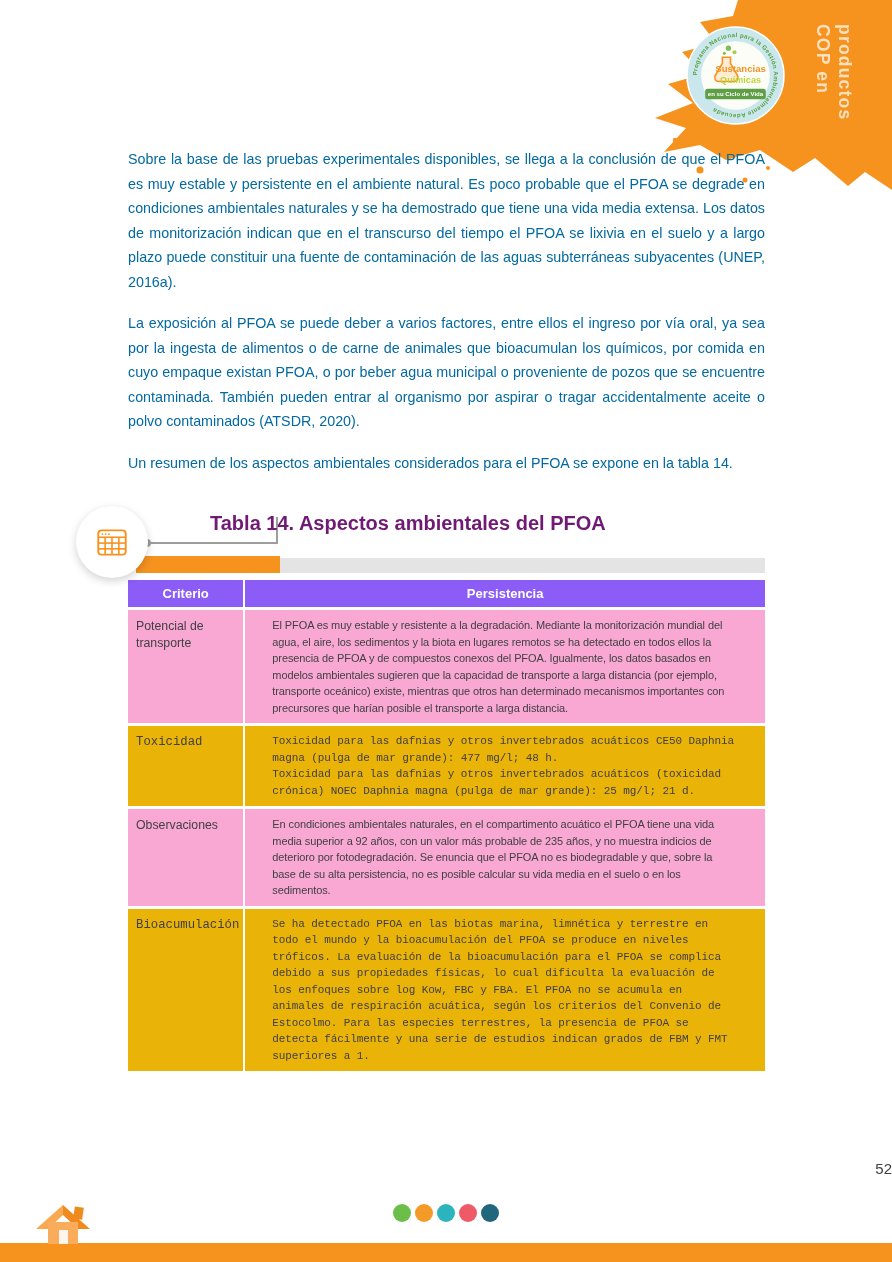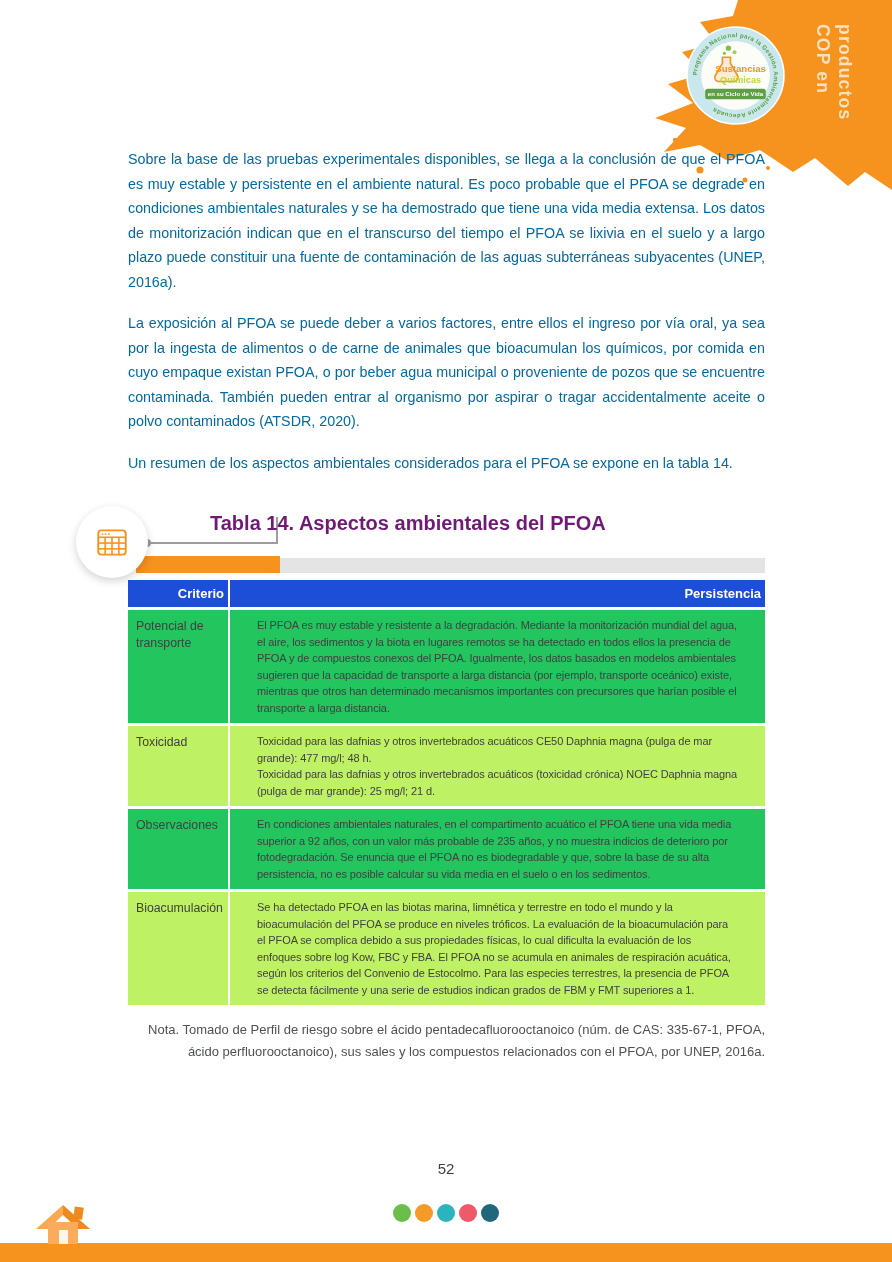--- a/index.html
+++ b/index.html
@@ -34,37 +34,37 @@
   .connector-dot { position:absolute; left:143px; top:539px; width:8px; height:8px; border-radius:50%; background:#9d9d9c; z-index:4; }
   .connector-h  { position:absolute; left:147px; top:542px; width:131px; height:2px; background:#9d9d9c; z-index:4; }
   .connector-v  { position:absolute; left:276px; top:517px; width:2px; height:27px; background:#9d9d9c; z-index:4; }
   .table-title  { position:absolute; left:163px; top:512px; z-index:4; color:#701a75; font-size:20px; font-weight:bold;margin-left:47px; }
   .deco-orange  { position:absolute; left:136px; top:556px; width:144px; height:17px; background:#F6921E; border-radius:3px 0 0 0; z-index:2; }
   .deco-gray    { position:absolute; left:280px; top:558px; width:485px; height:15px; background:#E4E4E4; z-index:2; }
 
   .table-flow { position:absolute; left:126px; top:577px; width:641px; z-index:3; }
   table.data { width:100%; border-collapse:separate; border-spacing:2px 3px; }
   th {
-    background:#1d4ed8; color:#ffffff; font-size:13px; font-weight:bold;
-    padding:6px 4px; text-align:right;
+    background:#8b5cf6; color:#ffffff; font-size:13px; font-weight:bold;
+    padding:6px 4px; text-align:center;
   }
   th.col-criterio { width:100px; }
   td { vertical-align:top; }
   td.criterio { font-size:12.3px; line-height:17px; padding:8px 4px 8px 8px; color:#414042; }
   td.obs { font-size:11px; line-height:16.5px; padding:7px 27px; color:#414042; white-space:pre-line; letter-spacing:-0.1px; }
-  tr.row-dark  td { background:#22c55e; }
-  tr.row-light td { background:#bef264; }
+  tr.row-dark  td { background:#f9a8d4; }
+  tr.row-light td { background:#eab308;font-family:Liberation Mono, monospace; }
 
   .note {
     margin:11px 2px 0 0; text-align:right; font-size:13px; line-height:22px;
     color:#4f5052; white-space:pre-line;
   }
 
   
-  .page-number { position:absolute; left:0; top:1160px; width:892px; text-align:center; font-size:15px; color:#414042; z-index:2; }
+  .page-number { position:absolute; left:0; top:1160px; width:892px; text-align:right; font-size:15px; color:#414042; z-index:2; }
   .dots { position:absolute; left:0; top:1204px; width:892px; display:flex; justify-content:center; gap:4px; z-index:2; }
   .dots span { width:18px; height:18px; border-radius:50%; display:inline-block; }
   .bottom-bar { position:absolute; left:0; bottom:0; width:892px; height:19px; background:#F6921E; z-index:1; }
   .home-button { position:absolute; left:36px; top:1202px; width:56px; height:42px; z-index:2; cursor:pointer; }
 </style>
 </head>
 <body>
 
 <svg class="splash" viewBox="0 0 250 200" preserveAspectRatio="none">
   <polygon fill="#F6921E" points="96,0 250,0 250,190 223,172 206,186 173,158 151,172 118,150 84,160 58,145 22,152 44,128 13,118 51,103 26,84 61,74 40,52 74,43 58,22 91,16"></polygon>
@@ -144,22 +144,20 @@
         <tr class="row-dark">
           <td class="criterio">Observaciones</td>
           <td class="obs">En condiciones ambientales naturales, en el compartimento acuático el PFOA tiene una vida media superior a 92 años, con un valor más probable de 235 años, y no muestra indicios de deterioro por fotodegradación. Se enuncia que el PFOA no es biodegradable y que, sobre la base de su alta persistencia, no es posible calcular su vida media en el suelo o en los sedimentos.</td>
         </tr>
         <tr class="row-light">
           <td class="criterio">Bioacumulación</td>
           <td class="obs">Se ha detectado PFOA en las biotas marina, limnética y terrestre en todo el mundo y la bioacumulación del PFOA se produce en niveles tróficos. La evaluación de la bioacumulación para el PFOA se complica debido a sus propiedades físicas, lo cual dificulta la evaluación de los enfoques sobre log Kow, FBC y FBA. El PFOA no se acumula en animales de respiración acuática, según los criterios del Convenio de Estocolmo. Para las especies terrestres, la presencia de PFOA se detecta fácilmente y una serie de estudios indican grados de FBM y FMT superiores a 1.</td>
         </tr>
       </tbody>
   </table>
-  <div class="note">Nota. Tomado de Perfil de riesgo sobre el ácido pentadecafluorooctanoico (núm. de CAS: 335-67-1, PFOA,
-ácido perfluorooctanoico), sus sales y los compuestos relacionados con el PFOA, por UNEP, 2016a.</div>
 </div>
 
 <div class="page-number">52</div>
 <div class="dots">
     <span style="background: rgb(107, 190, 74);"></span>
     <span style="background: rgb(244, 154, 40);"></span>
     <span style="background: rgb(44, 180, 190);"></span>
     <span style="background: rgb(239, 90, 104);"></span>
     <span style="background: rgb(32, 103, 126);"></span>
   </div>

